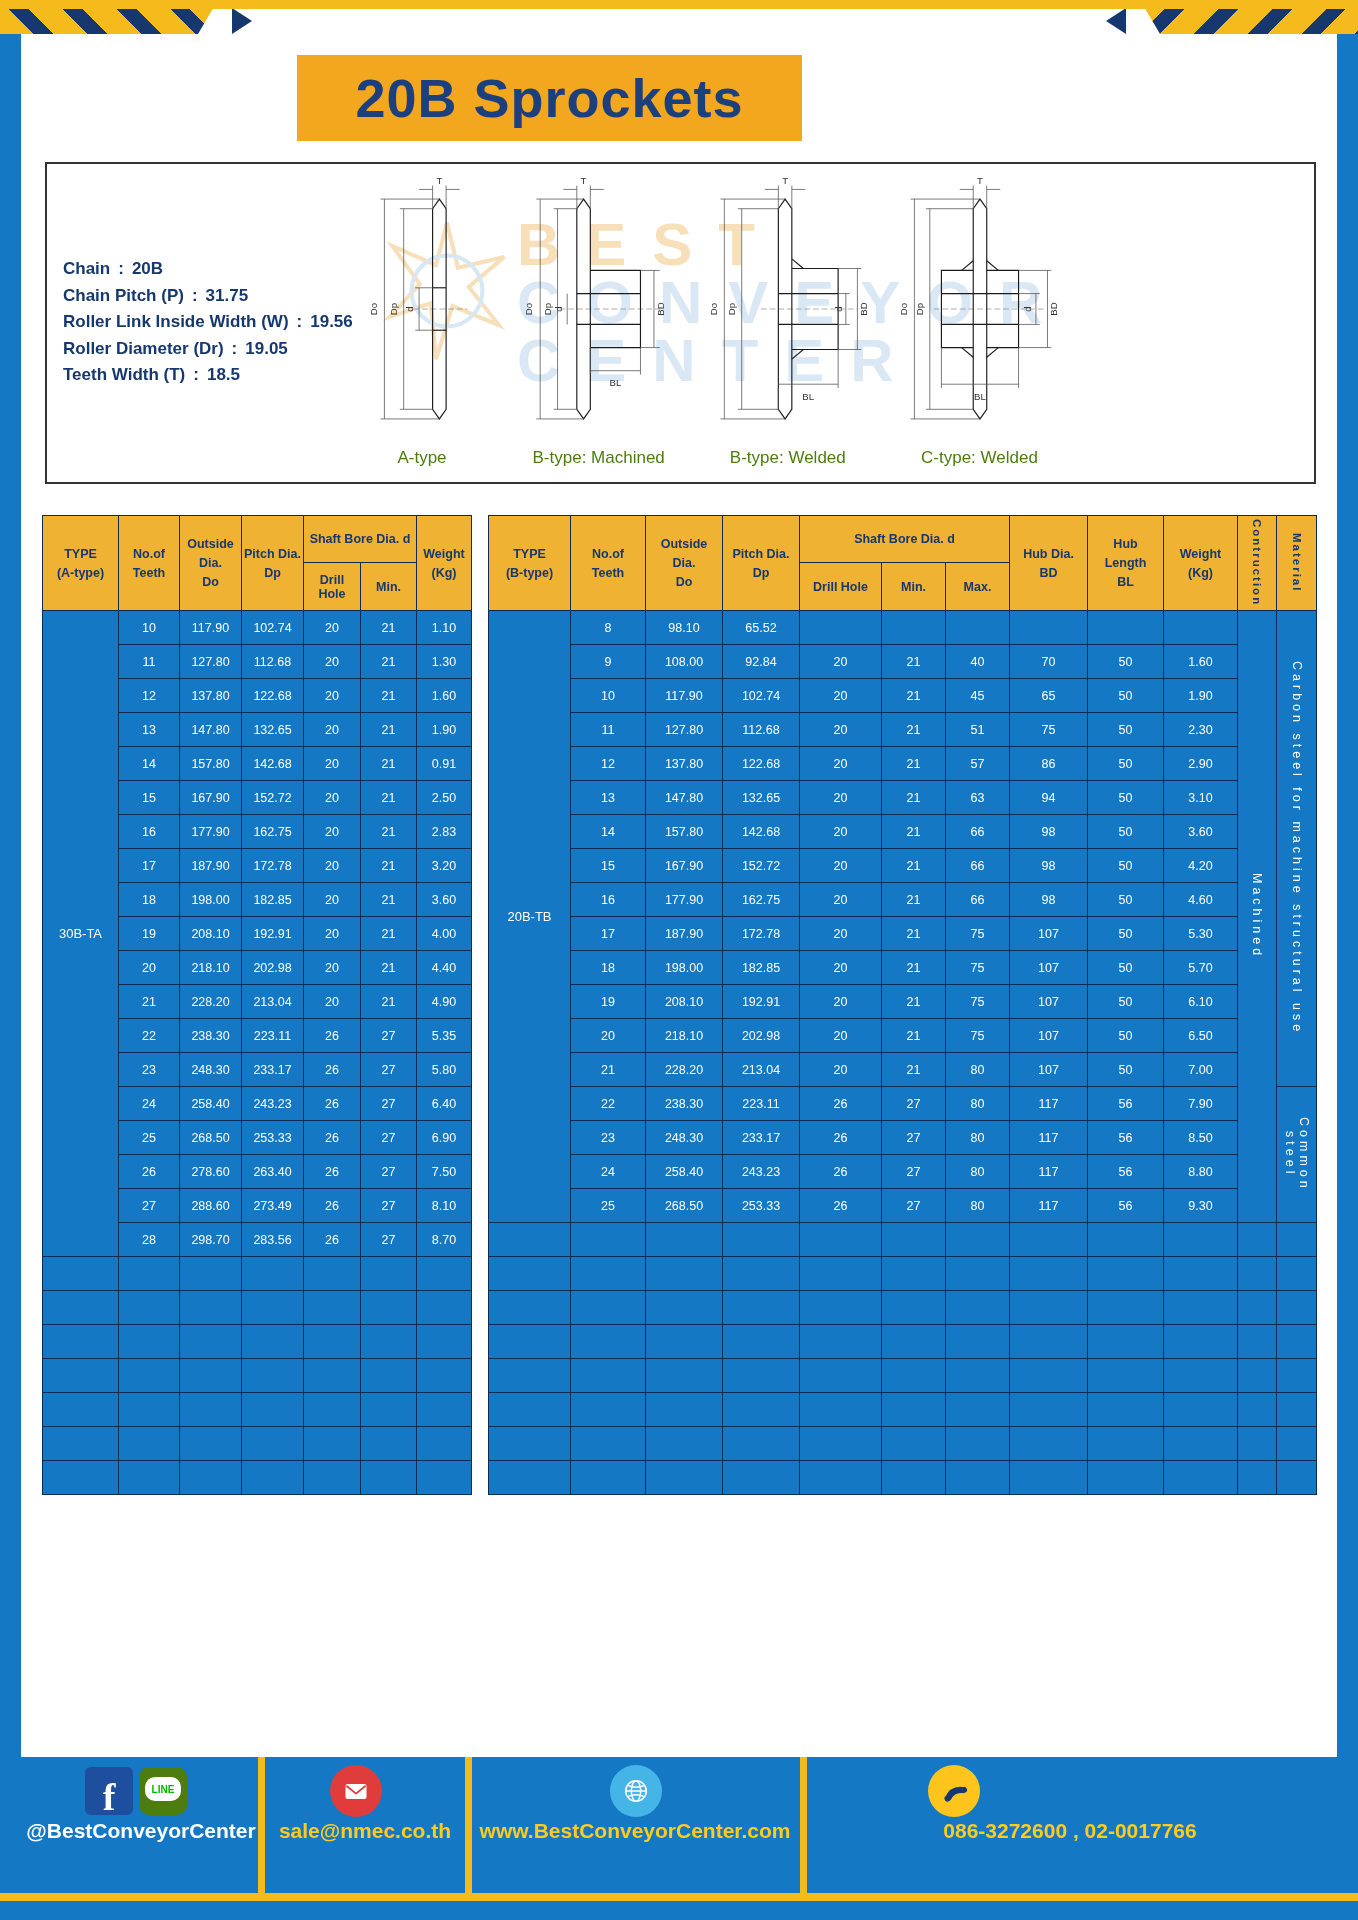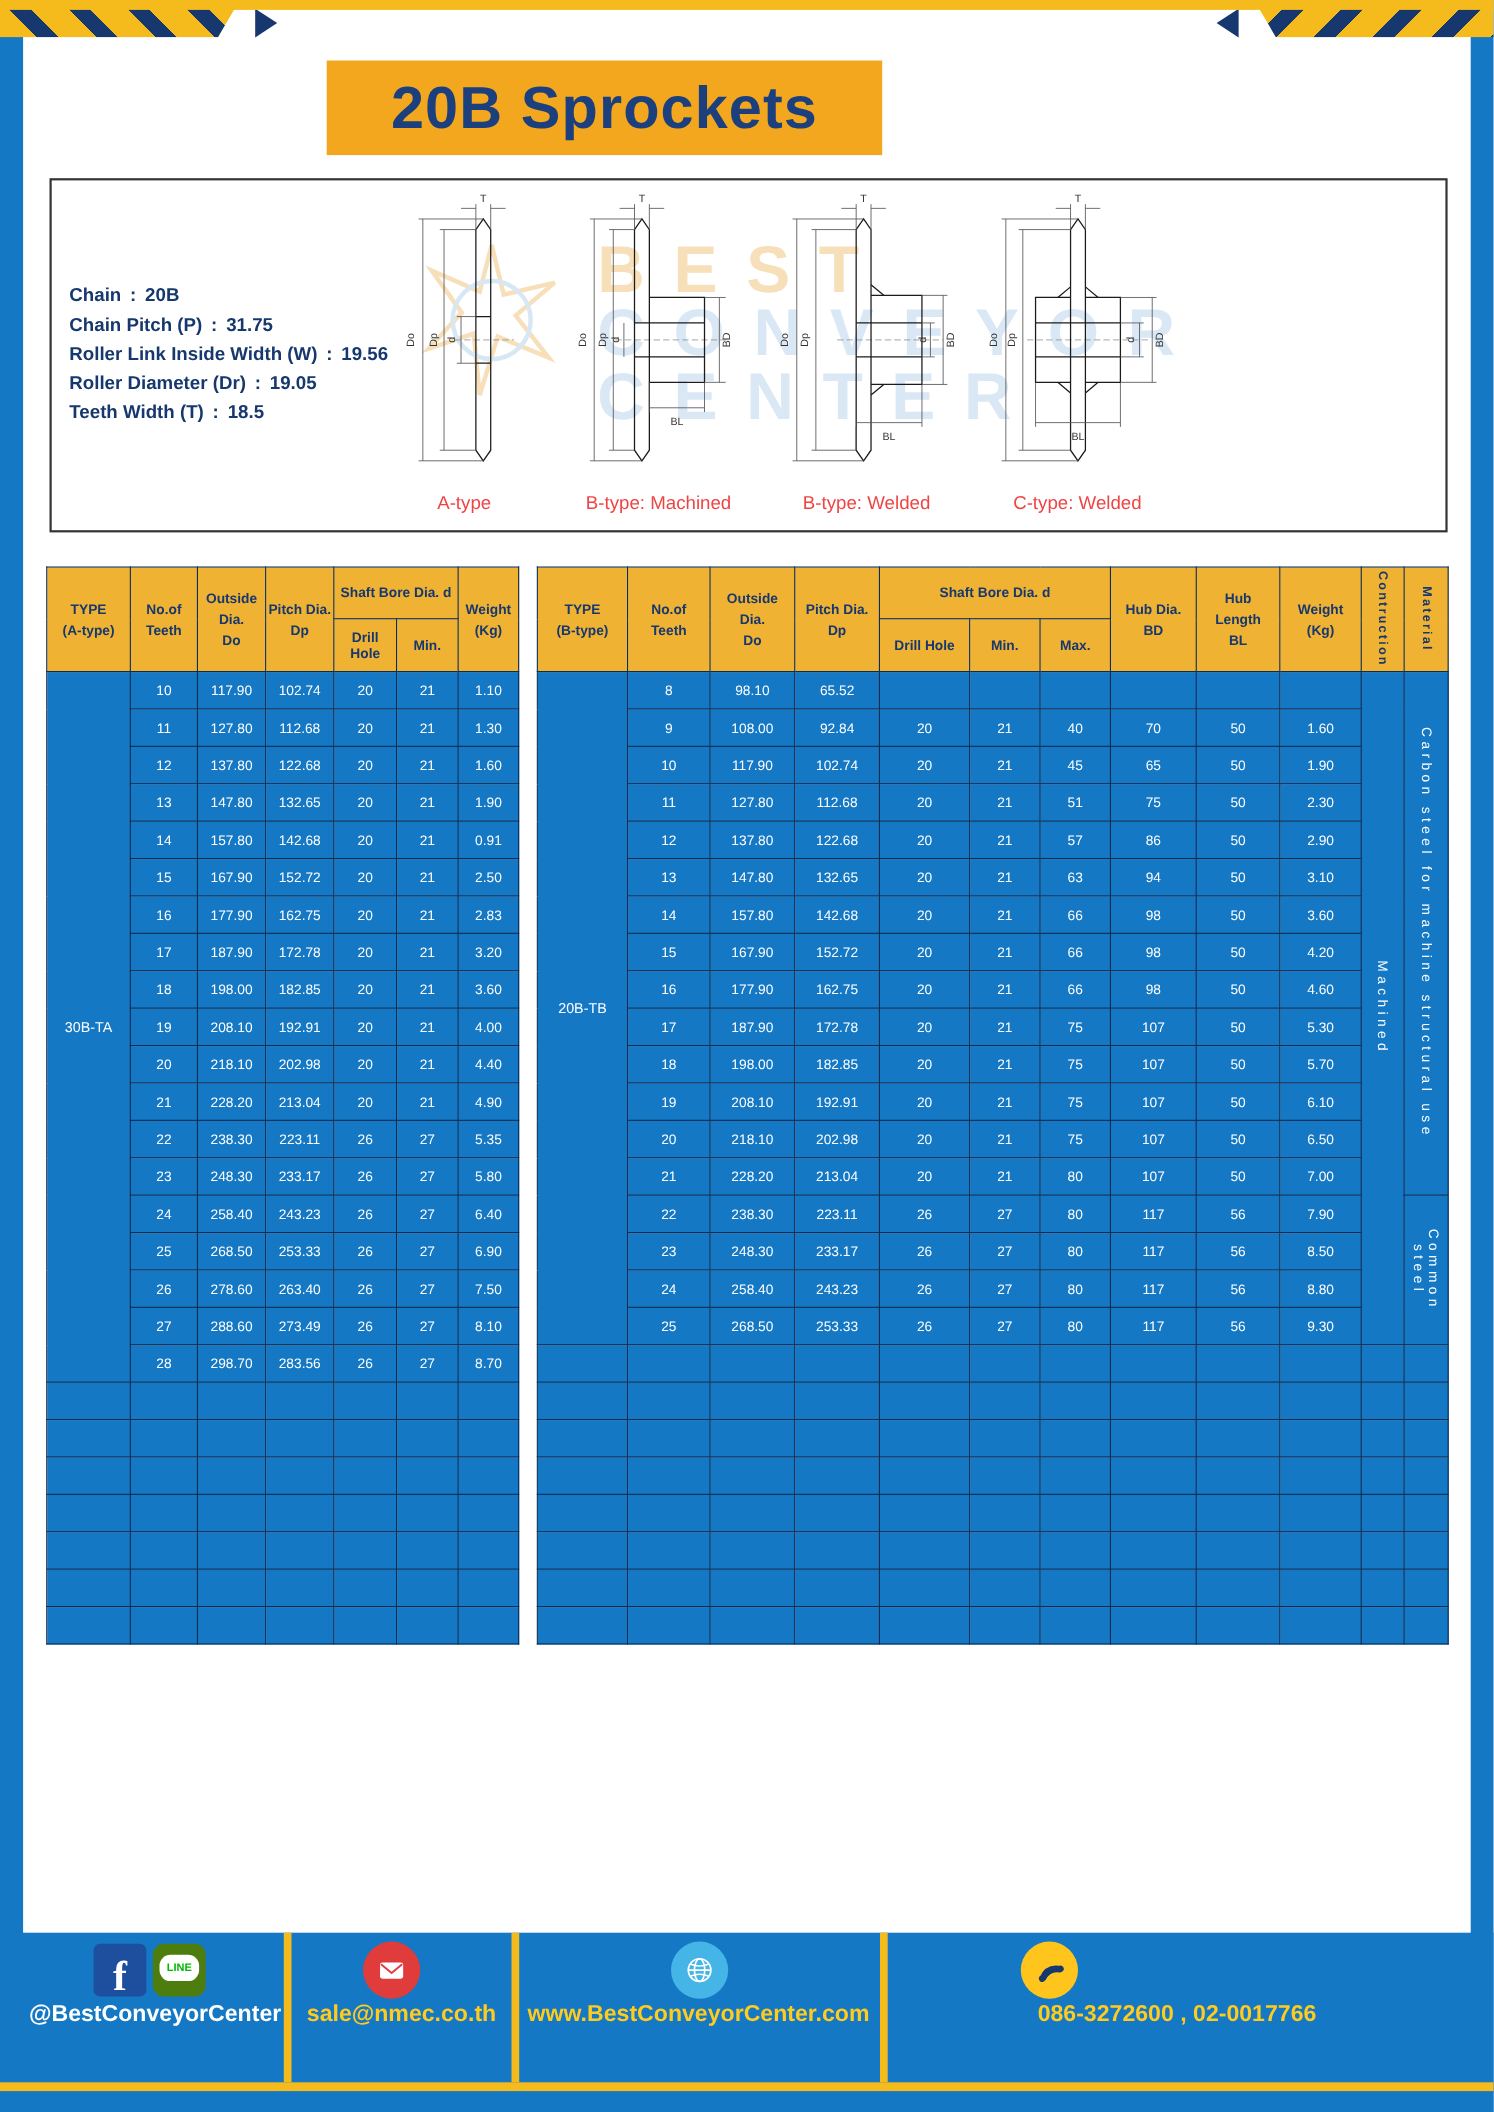--- a/index.html
+++ b/index.html
@@ -27,28 +27,28 @@
   .title-box { position:absolute; left:297px; top:55px; width:505px; height:86px; background:#f2a71e;
     display:flex; align-items:center; justify-content:center; }
   .title-text { font-size:54px; font-weight:bold; color:#1c3f7e; letter-spacing:1px; }
 
   
   .spec-box { position:absolute; left:45px; top:162px; width:1271px; height:322px; background:#fff; border:2px solid #333; }
   .spec-list { position:absolute; left:16px; top:92px; z-index:3; }
   .spec-line { font-size:17px; font-weight:bold; color:#17386e; line-height:26.5px; white-space:nowrap; }
   .spec-colon { margin:0 8px; }
 
-  .watermark { position:absolute; left:330px; top:52px; z-index:1; display:flex; gap:26px; opacity:0.30; }
+  .watermark { position:absolute; left:330px; top:52px; z-index:1; display:flex; opacity:0.30; }
   .wm-text div { font-size:60px; font-weight:bold; letter-spacing:26px; line-height:58px; }
   .wm-1 { color:#e8981c; }
   .wm-2, .wm-3 { color:#85b6dc; }
 
   .diagrams { position:absolute; left:300px; top:10px; width:720px; display:flex; justify-content:space-between; z-index:2; }
   .diag { display:flex; flex-direction:column; align-items:center; }
-  .diag-caption { margin-top:4px; font-size:17px; color:#ef4444;text-align:center; }
+  .diag-caption { margin-top:4px; font-size:17px; color:#4d7c0f;text-align:center; }
   .diag svg { display:block; }
   .dline  { stroke:#1b1b1b; stroke-width:1.2; fill:none; }
   .dim    { stroke:#555; stroke-width:0.8; fill:none; }
   .cline  { stroke:#888; stroke-width:0.7; stroke-dasharray:6 3; fill:none; }
   .dtxt   { font-size:10px; fill:#333; font-family:"Liberation Sans", sans-serif; }
 
   
   .table-a-wrap { position:absolute; left:42px;  top:515px; width:429px; }
   .table-b-wrap { position:absolute; left:488px; top:515px; width:828px; }
   table { border-collapse:collapse; table-layout:fixed; width:100%; }

